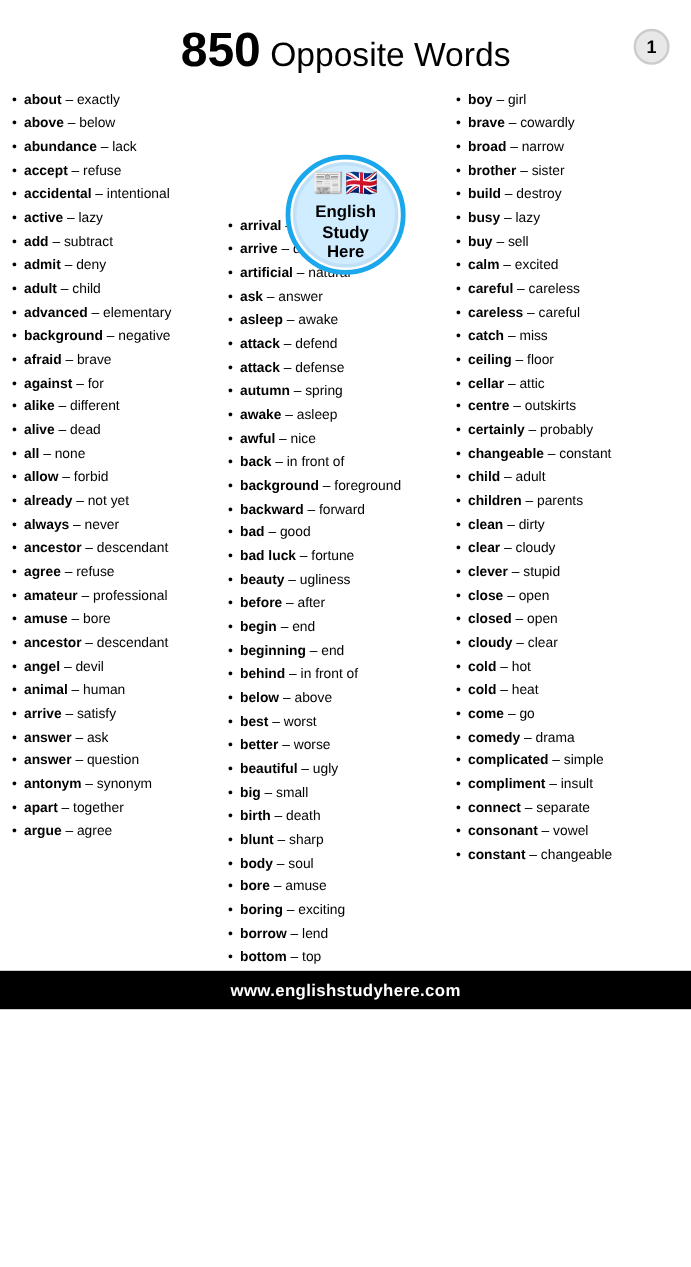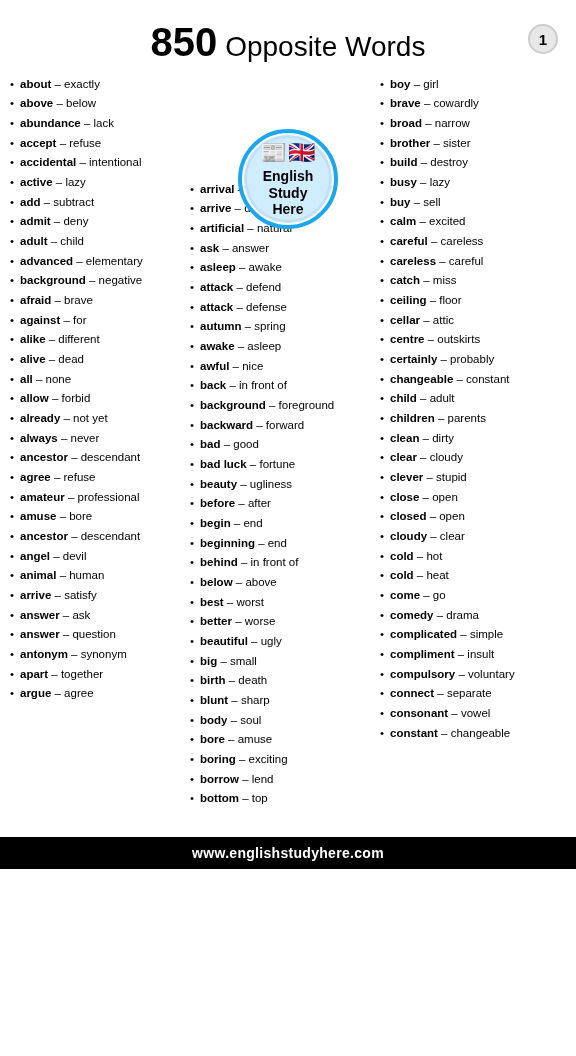--- a/index.html
+++ b/index.html
@@ -114,21 +114,21 @@
       position: absolute;
       left: 0;
       color: #000;
     }
     .word-list li b {
       font-weight: 900;
     }
 
     .footer {
       text-align: center;
-      margin-top: 28px;
+      margin-top: 0;
       padding: 8px 0;
       background: #000;
       color: #fff;
       font-size: 14px;
       font-weight: bold;
       letter-spacing: 0.3px;
     }
   </style>
 </head>
 <body>
@@ -247,21 +247,20 @@
           <li><b>clever</b> – stupid</li>
           <li><b>close</b> – open</li>
           <li><b>closed</b> – open</li>
           <li><b>cloudy</b> – clear</li>
           <li><b>cold</b> – hot</li>
           <li><b>cold</b> – heat</li>
           <li><b>come</b> – go</li>
           <li><b>comedy</b> – drama</li>
           <li><b>complicated</b> – simple</li>
           <li><b>compliment</b> – insult</li>
-          <li><b>compulsory</b> – voluntary</li>
           <li><b>connect</b> – separate</li>
           <li><b>consonant</b> – vowel</li>
           <li><b>constant</b> – changeable</li>
         </ul>
     </div>
   </div>
 </div>
 
 <div class="footer">
   <span>www.englishstudyhere.com</span>

